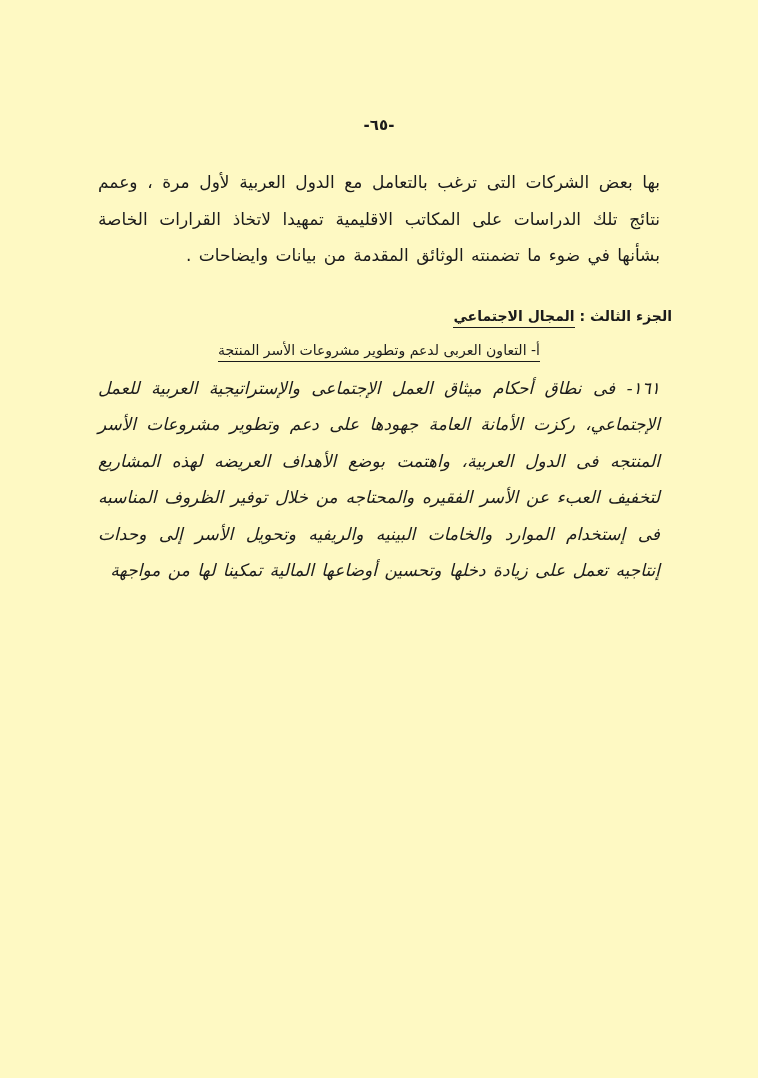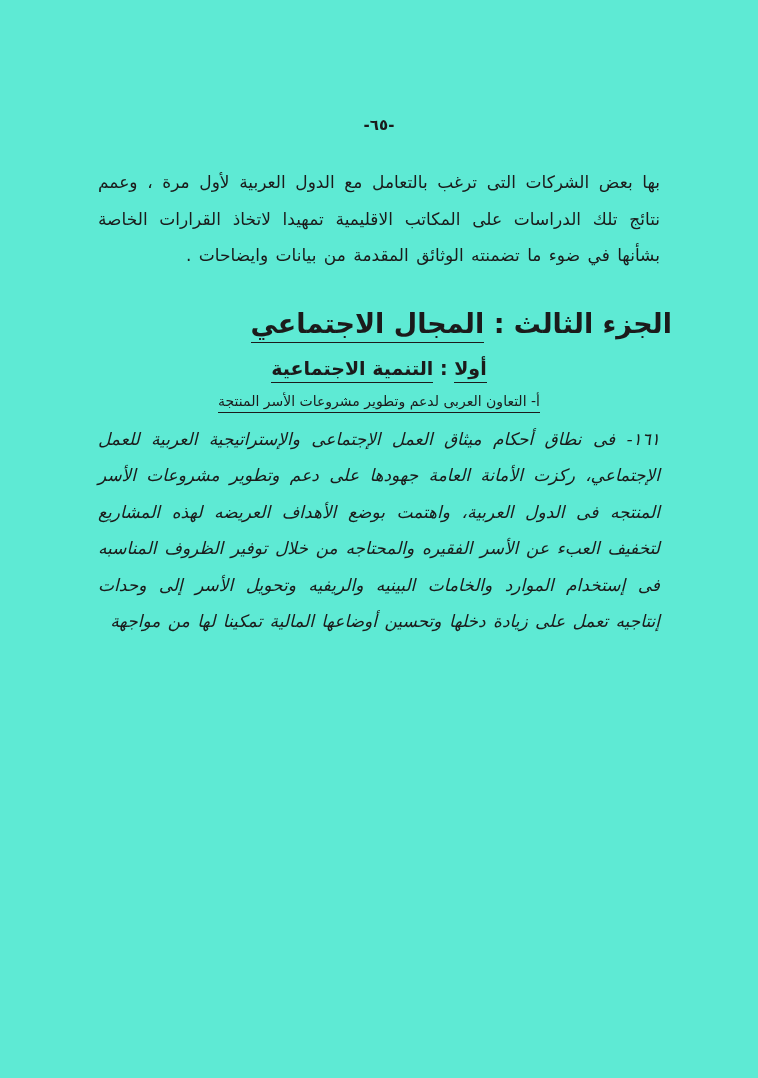--- a/index.html
+++ b/index.html
@@ -1,21 +1,21 @@
 <!DOCTYPE html>
 <html lang="ar" dir="rtl"><head>
 <meta charset="utf-8">
 <style>
   html, body { margin: 0; padding: 0; background: #e8e8e8; }
   .page {
     position: relative;
     width: 758px;
     height: 1078px;
     margin: 0 auto;
-    background: #5eead4;
+    background: #fef9c3;
     overflow: hidden;
     font-family: "DejaVu Sans", sans-serif;
     color: #1b1b1b;
     direction: rtl;
   }
   .content {
     position: absolute;
     top: 0; right: 0; left: 0;
     padding: 116px 86px 0 86px;
   }
@@ -30,21 +30,21 @@
     font-size: 17px;
     line-height: 2.15;
     text-align: justify;
     text-justify: inter-word;
     margin: 12px;
     word-spacing: 2px;
   }
   p.body.indented { text-indent: 26px; }
   .headings-block { margin-top: 34px; }
   h1.part-heading {
-    font-size: 27px;
+    font-size: 14px;
     font-weight: bold;
     text-align: right;
     margin: 0 0 18px 0;
   }
   h2.first-heading {
     font-size: 19px;
     font-weight: bold;
     text-align: center;
     margin: 0 0 14px 0;
   }
@@ -70,23 +70,20 @@
 
     <p class="body">بها بعض الشركات التى ترغب بالتعامل مع الدول العربية لأول مرة ، وعمم نتائج تلك الدراسات على المكاتب الاقليمية تمهيدا لاتخاذ القرارات الخاصة بشأنها في ضوء ما تضمنته الوثائق المقدمة من بيانات وايضاحات .</p>
 
 
 
     <div class="headings-block">
       <h1 class="part-heading">
         <span>الجزء الثالث : </span><span class="u">المجال الاجتماعي</span>
       </h1>
 
-      <h2 class="first-heading">
-        <span class="u">أولا</span><span> : </span><span class="u">التنمية الاجتماعية</span>
-      </h2>
 
       <h3 class="sub-heading">
         <span class="u">أ- التعاون العربى لدعم وتطوير مشروعات الأسر المنتجة</span>
       </h3>
     </div>
 
     <div class="items-block">
       <p class="body">١٦١- فى نطاق أحكام ميثاق العمل الإجتماعى والإستراتيجية العربية للعمل الإجتماعي، ركزت الأمانة العامة جهودها على دعم وتطوير مشروعات الأسر المنتجه فى الدول العربية، واهتمت بوضع الأهداف العريضه لهذه المشاريع لتخفيف العبء عن الأسر الفقيره والمحتاجه من خلال توفير الظروف المناسبه فى إستخدام الموارد والخامات البينيه والريفيه وتحويل الأسر إلى وحدات إنتاجيه تعمل على زيادة دخلها وتحسين أوضاعها المالية تمكينا لها من مواجهة</p>
     </div>
 

